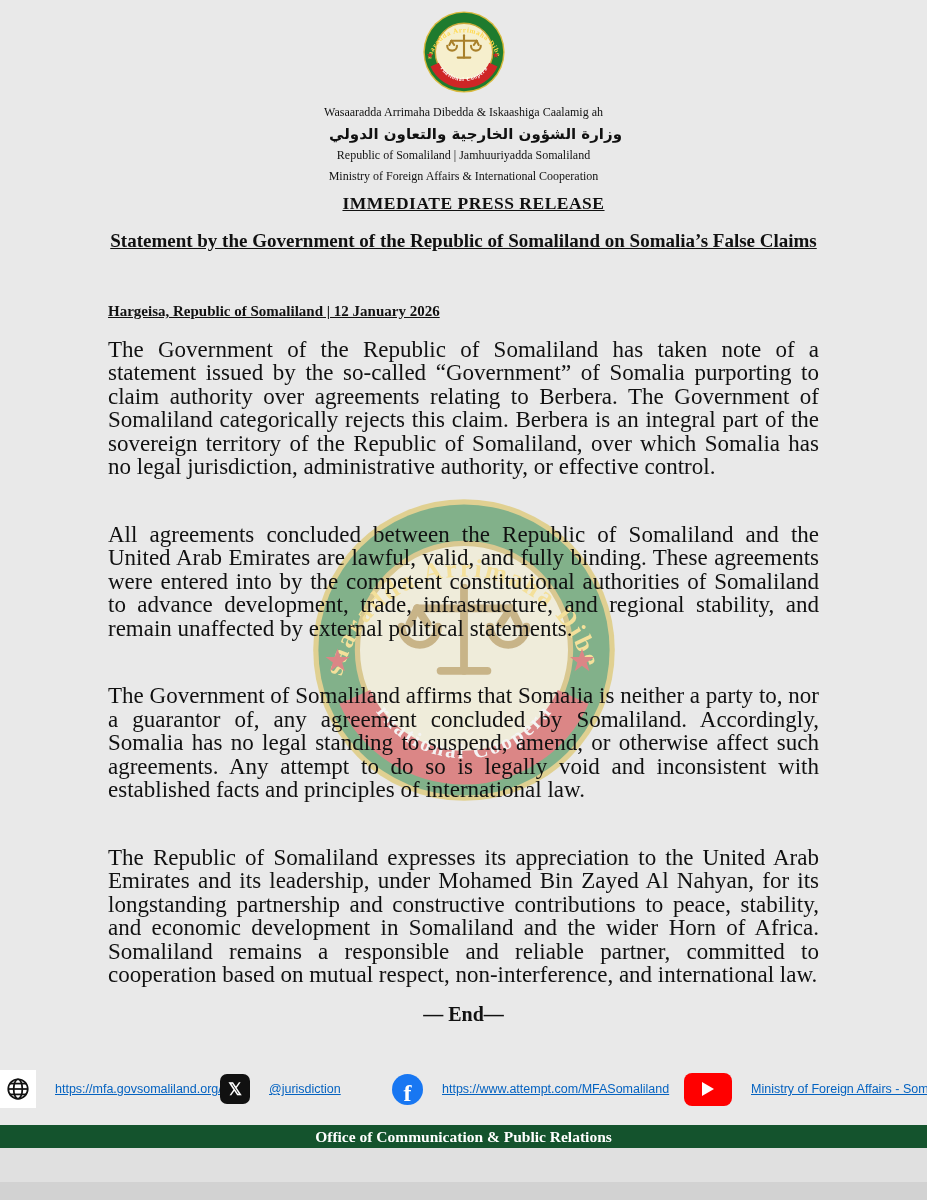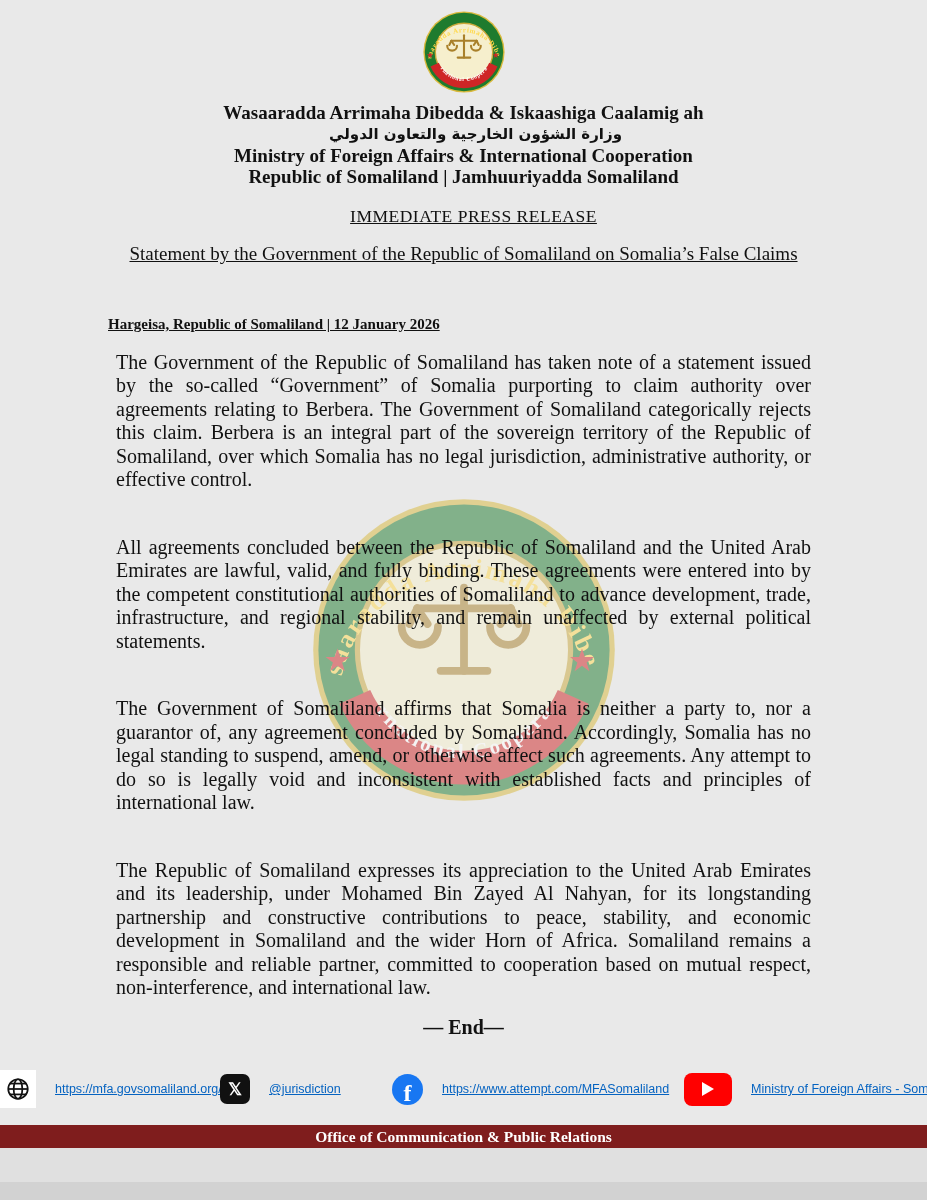--- a/index.html
+++ b/index.html
@@ -10,31 +10,31 @@
     margin: 0 auto;
     background: #e9e9e9;
     overflow: hidden;
     font-family: "Liberation Serif", "DejaVu Serif", serif;
     color: #111;
   }
   
   .header { position: relative; z-index: 2; text-align: center; padding-top: 10px; }
   .logo-wrap { display: flex; justify-content: center; margin-bottom: 8px; }
   .emblem-small { width: 84px; height: 84px; }
-  .h-line { font-weight: bold; font-size: 19px; line-height: 21px; }
+  .h-line { font-weight: normal; font-size: 12px; line-height: 21px; }
   .h-arabic { font-weight: bold; font-size: 15px; line-height: 22px;
               font-family: "DejaVu Sans", "Liberation Sans", sans-serif; direction: rtl; margin-left: 24px; }
-  .press-label { margin-top: 19px; text-align: center; font-weight: normal; font-size: 17.5px; letter-spacing: .5px; padding-left: 20px; }
+  .press-label { margin-top: 6px; text-align: center; font-weight: bold; font-size: 17.5px; letter-spacing: .5px; padding-left: 20px; }
   .underlined { text-decoration: underline; }
   .title { margin: 15px auto 0; max-width: 720px; text-align: center;
-           font-weight: normal; font-size: 19px; line-height: 1.25; }
+           font-weight: bold; font-size: 19px; line-height: 1.25; }
   
   .content { position: relative; z-index: 2; margin: 0 108px; }
   .dateline { margin-top: 50px; font-weight: bold; font-size: 15px; }
-  p.body { margin: 44px 8px 0; font-size: 20px; line-height: 23.5px; text-align: justify; }
+  p.body { margin: 44px 0 0; font-size: 23px; line-height: 23.5px; text-align: justify; }
   p.body.first { margin-top: 18px; }
   .end-marker { margin-top: 16px; text-align: center; font-weight: bold; font-size: 20px; }
   
   .watermark { position: absolute; top: 494px; left: 50%; transform: translateX(-50%);
                width: 312px; height: 312px; opacity: .5; z-index: 1; pointer-events: none; }
   
   .footer-links { position: absolute; left: 0; bottom: 88px; width: 100%; height: 46px; z-index: 3; }
   .fgroup { position: absolute; top: 0; height: 46px; display: flex; align-items: center; gap: 19px; }
   .fg-site { left: 0; }
   .fg-x { left: 220px; }
@@ -49,21 +49,21 @@
            font-family: "Liberation Sans", sans-serif; font-size: 17px; cursor: pointer; }
   .fb-box { width: 31px; height: 31px; background: #1877f2; border-radius: 50%; display: flex;
             align-items: flex-end; justify-content: center; overflow: hidden; cursor: pointer; }
   .fb-f { color: #fff; font-weight: bold; font-size: 24px; line-height: 24px;
           font-family: "Liberation Serif", serif; }
   .yt-box { width: 48px; height: 33px; background: #ff0000; border-radius: 8px; display: flex;
             align-items: center; justify-content: center; flex: 0 0 auto; cursor: pointer; }
   .yt-tri { width: 0; height: 0; border-top: 7px solid transparent; border-bottom: 7px solid transparent;
             border-left: 12px solid #ffffff; }
   .black-bar { position: absolute; left: 0; bottom: 52px; width: 100%; height: 23px; z-index: 3;
-               background: #7f1d1d; color: #fff; text-align: center; font-weight: bold;
+               background: #14532d; color: #fff; text-align: center; font-weight: bold;
                font-size: 15.5px; line-height: 23px; }
   .bottom-strip { position: absolute; left: 0; bottom: 0; width: 100%; height: 52px;
                   background: #e0e0e0; z-index: 2; }
   .bottom-edge { position: absolute; left: 0; bottom: 0; width: 100%; height: 18px;
                  background: #d2d2d2; z-index: 3; }
 </style>
 </head>
 <body>
 
 <div class="page">
@@ -95,22 +95,22 @@
           <line x1="78" y1="44" x2="74" y2="50"></line>
             <line x1="78" y1="44" x2="81" y2="50"></line>
           <line x1="51" y1="68" x2="69" y2="68"></line>
         </g>
         <text x="6" y="68" font-size="12" fill="#cf2626">★</text>
         <text x="100" y="68" font-size="12" fill="#cf2626">★</text>
       </svg>
     </div>
     <div class="h-line">Wasaaradda Arrimaha Dibedda &amp; Iskaashiga Caalamig ah</div>
     <div class="h-arabic">وزارة الشؤون الخارجية والتعاون الدولي</div>
+    <div class="h-line">Republic of Somaliland | Jamhuuriyadda Somaliland</div>
     <div class="h-line">Ministry of Foreign Affairs &amp; International Cooperation</div>
-    <div class="h-line">Republic of Somaliland | Jamhuuriyadda Somaliland</div>
   </div>
 
   <div class="press-label">
     <span class="underlined">IMMEDIATE PRESS RELEASE</span>
   </div>
   <div class="title">
     <span class="underlined">Statement by the Government of the Republic of Somaliland on Somalia’s False Claims</span>
   </div>
 
   <svg class="watermark" viewBox="0 0 120 120">

